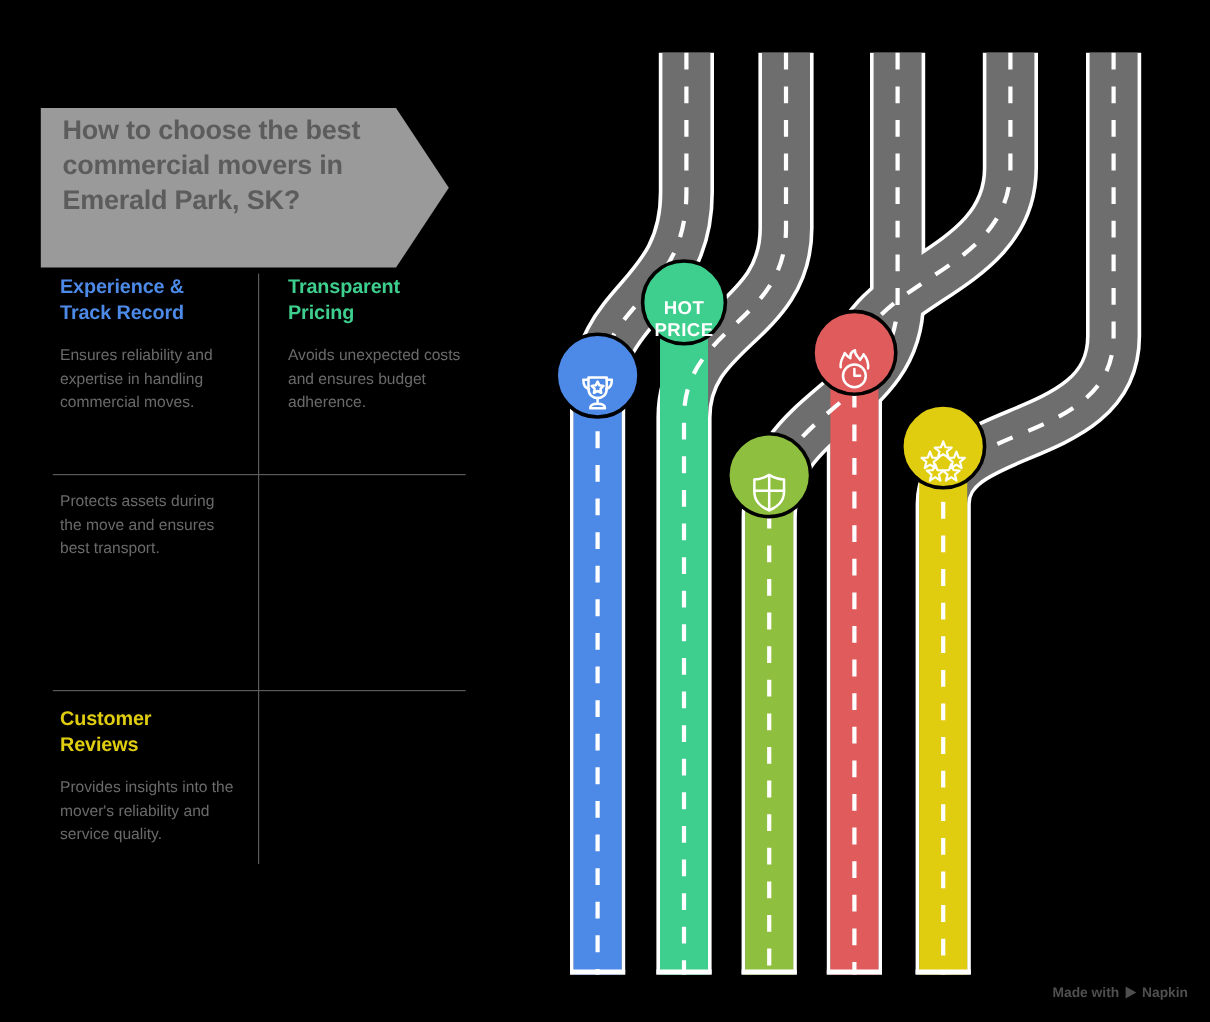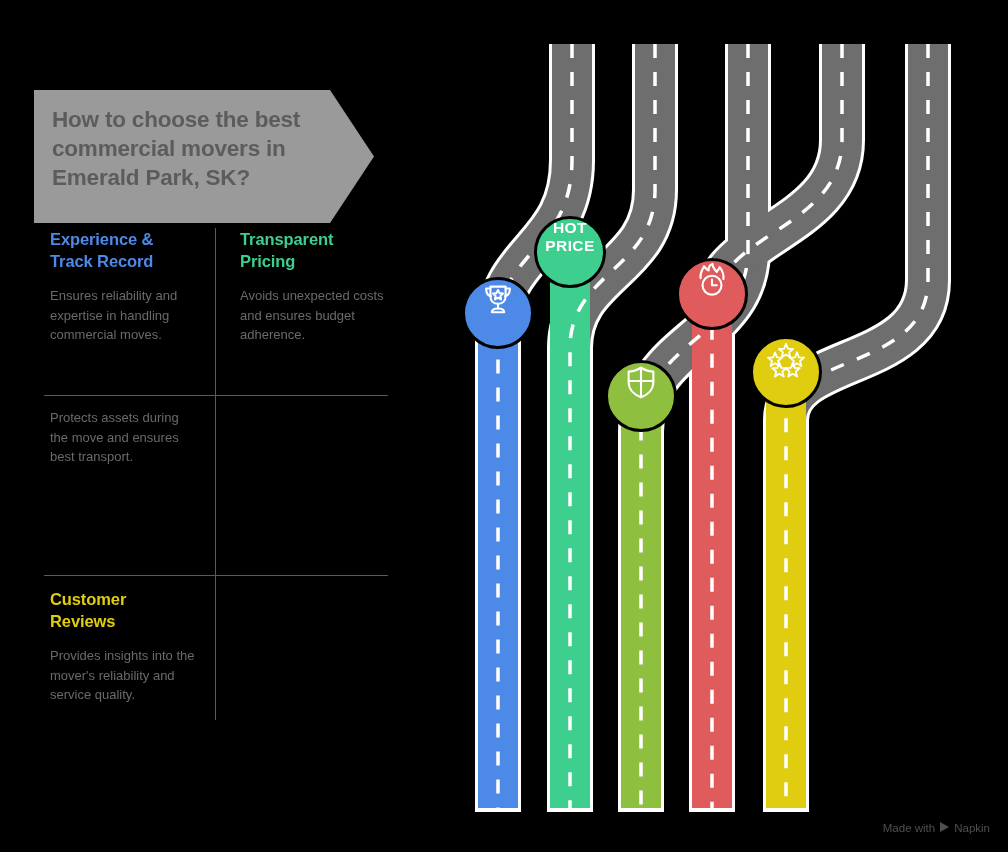--- a/index.html
+++ b/index.html
@@ -29,21 +29,21 @@
   }
   #title-banner svg {
     position: absolute;
     left: 0;
     top: 0;
     overflow: visible;
   }
   #title-text {
     position: absolute;
     left: 18px;
-    top: 15px;
+    top: 4px;
     width: 272px;
     font-size: 22.5px;
     font-weight: bold;
     line-height: 29px;
     color: #5c5c5c;
     letter-spacing: -0.2px;
     white-space: pre-line;
   }
 
   
@@ -104,21 +104,21 @@
     top: 0;
     width: 1008px;
     height: 852px;
   }
 
   
   .badge {
     position: absolute;
     border-radius: 50%;
     display: flex;
-    align-items: flex-start;
+    align-items: flex-end;
     justify-content: center;
     box-sizing: border-box;
     border: 3px solid #000000;
   }
   .badge svg { display: block; }
   .badge-text {
     color: #ffffff;
     font-size: 15.5px;
     font-weight: bold;
     line-height: 18px;
@@ -130,21 +130,21 @@
   
   #watermark {
     position: absolute;
     right: 18px;
     bottom: 18px;
     display: flex;
     align-items: flex-start;
     gap: 5px;
     color: #4f4f4f;
     font-size: 11.5px;
-    font-weight: normal;
+    font-weight: bold;
   }
   #watermark .wm-tri {
     display: inline-block;
     width: 0;
     height: 0;
     border-left: 9px solid #4f4f4f;
     border-top: 5.5px solid transparent;
     border-bottom: 5.5px solid transparent;
   }
 </style>

